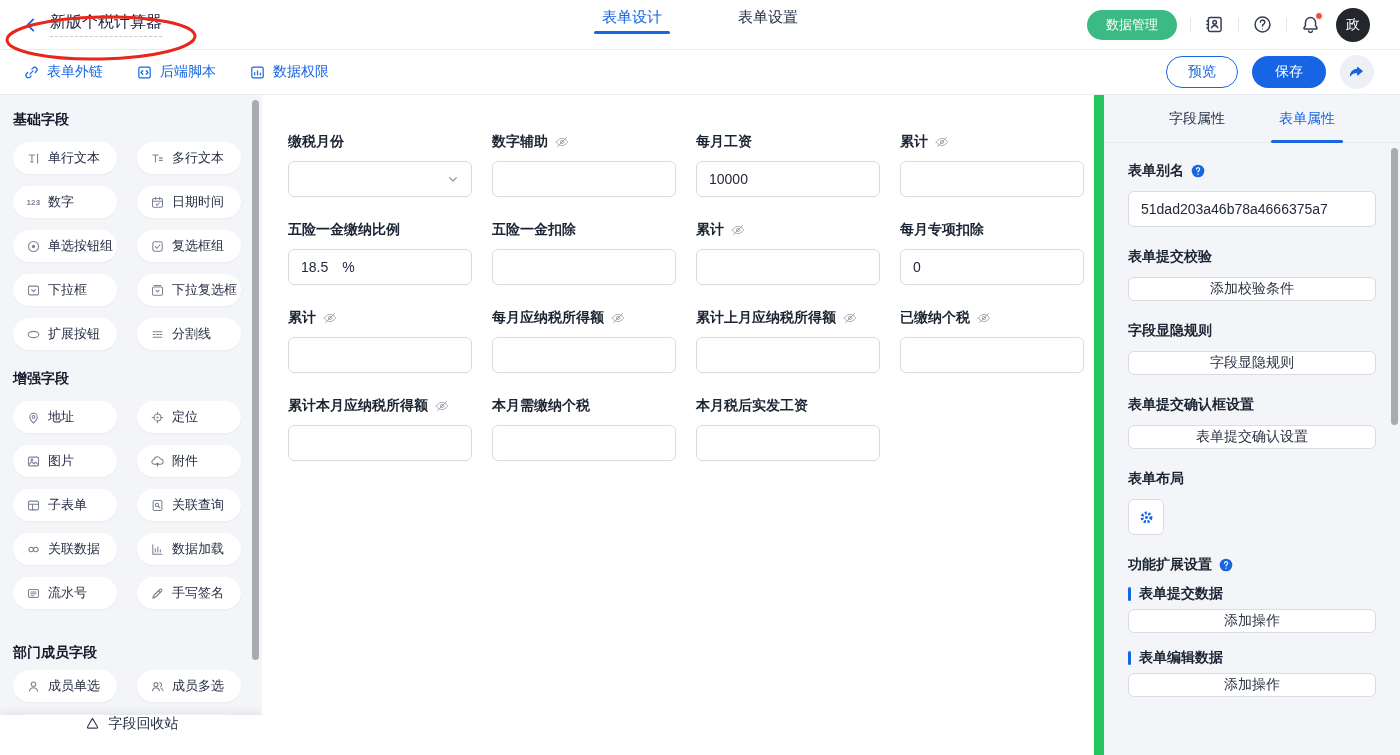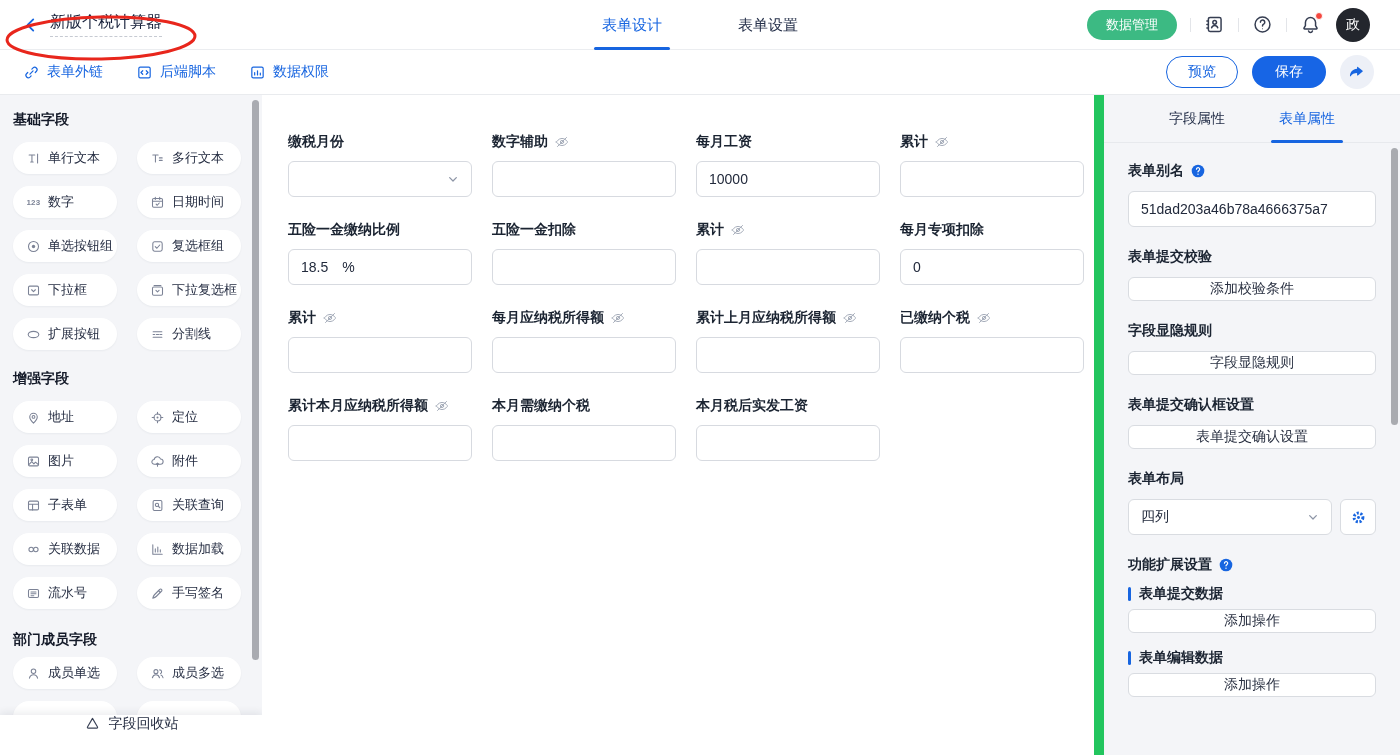--- a/index.html
+++ b/index.html
@@ -8,21 +8,21 @@
   [data-icon]{display:inline-flex;align-items:center;justify-content:center}
   [data-icon] svg{width:100%;height:100%;display:block}
 
   
   .topbar{height:50px;display:flex;align-items:center;border-bottom:1px solid #ebedf0;background:#fff;position:relative}
   .topbar-left{display:flex;align-items:center;gap:10px;padding-left:22px;position:relative;min-width:320px}
   .back-btn{width:18px;height:18px;color:#1765e0;cursor:pointer}
   .doc-title{font-size:16px;color:#16203a;border-bottom:1px dashed #c6cad2;padding-bottom:3px;cursor:text}
   .annotation-ellipse{position:absolute;left:2px;top:1px;pointer-events:none}
   .topbar-tabs{position:absolute;left:50%;top:0;transform:translateX(-50%);height:50px;display:flex;gap:72px}
-  .tb-tab{height:50px;display:flex;align-items:center;font-size:15px;color:#242f49;cursor:pointer;position:relative;padding:0 2px}
+  .tb-tab{height:34px;display:flex;align-items:center;font-size:15px;color:#242f49;cursor:pointer;position:relative;padding:0 2px}
   .tb-tab.active{color:#1765e0}
   .tb-tab.active::after{content:"";position:absolute;left:-6px;right:-6px;bottom:0;height:3px;background:#1765e0;border-radius:2px}
   .topbar-right{margin-left:auto;display:flex;align-items:center;padding-right:30px}
   .btn-green{height:30px;padding:0 19px;border-radius:15px;background:#3cba83;color:#fff;font-size:13px;border:none;cursor:pointer;font-family:inherit}
   .v-sep{width:1px;height:14px;background:#e3e5e9;margin:0 13px}
   .util-icon{width:21px;height:21px;color:#363e52;cursor:pointer}
   .bell-wrap{position:relative;width:21px;height:21px;cursor:pointer}
   .bell-wrap [data-icon]{width:21px;height:21px;color:#363e52}
   .bell-dot{position:absolute;top:-2px;right:-2px;width:8px;height:8px;border-radius:50%;background:#f5483f;border:1.5px solid #fff}
   .avatar{width:34px;height:34px;border-radius:50%;background:#23262d;color:#fff;display:flex;align-items:center;justify-content:center;font-size:14px;margin-left:15px;cursor:pointer}
@@ -39,21 +39,21 @@
 
   
   .bodyrow{display:flex;height:660px;background:#22c55e}
 
   
   .sidebar{width:262px;background:#f4f5f8;position:relative;overflow:hidden;flex:none}
   .sb-inner{padding:16px 0 0 13px}
   .sb-title{font-size:14px;font-weight:700;color:#141a29;margin-bottom:13px}
   .sb-sec{margin-top:20px}
   .sb-sec.first{margin-top:0}
-  .sb-sec.members{margin-top:22px}
+  .sb-sec.members{margin-top:35px}
   .sb-sec.members .sb-title{margin-bottom:8px}
   .sb-grid{display:grid;grid-template-columns:104px 104px;column-gap:20px;row-gap:12px}
   .sb-pill{height:32px;background:#fff;border-radius:16px;display:flex;align-items:center;padding-left:13px;gap:7px;font-size:13px;color:#252d42;box-shadow:0 1px 2px rgba(20,30,60,.05);cursor:grab;white-space:nowrap}
   .sb-pill [data-icon]{width:15px;height:15px;color:#7c8396;flex:none}
   .txt-ic{font-size:8px;font-weight:700;color:#7c8396;letter-spacing:.3px}
   .sb-scroll{position:absolute;top:5px;right:3px;width:7px;height:560px;background:#a9abb1;border-radius:4px;cursor:pointer}
   .recycle-bar{position:absolute;left:0;right:0;bottom:0;height:40px;background:#fff;box-shadow:0 -2px 8px rgba(20,30,60,.09);display:flex;align-items:flex-start;justify-content:center;gap:8px;font-size:14px;color:#252d42;cursor:pointer}
   .recycle-bar [data-icon]{width:17px;height:17px;color:#3a4256}
 
   
@@ -619,28 +619,20 @@
             <div class="pr-sec"><div class="pr-head">
                 <span>表单提交确认框设置</span>
               </div><button class="pr-btn">表单提交确认设置</button></div>
           </div>
 
         <div class="pr-sec">
           <div class="pr-head">
             <span>表单布局</span>
           </div>
           <div class="layout-row">
-            <div class="pr-select">
-              <span>四列</span>
-              <span class="chev" data-icon="chevron-down-icon">
-                  <svg viewBox="0 0 24 24" fill="none" stroke="currentColor" stroke-width="1.9" stroke-linecap="round" stroke-linejoin="round">
-                    <path d="M7 10l5 5 5-5"></path>
-                  </svg>
-                </span>
-            </div>
             <button class="gear-btn">
               <span data-icon="gear-icon">
                   <svg viewBox="0 0 24 24" fill="none" stroke="currentColor" stroke-linecap="butt">
                     <circle cx="12" cy="12" r="6.2" stroke-width="4.2" stroke-dasharray="2.9 2.3"></circle>
                     <circle cx="12" cy="12" r="2.1" fill="currentColor" stroke="none"></circle>
                   </svg>
                 </span>
             </button>
           </div>
         </div>

